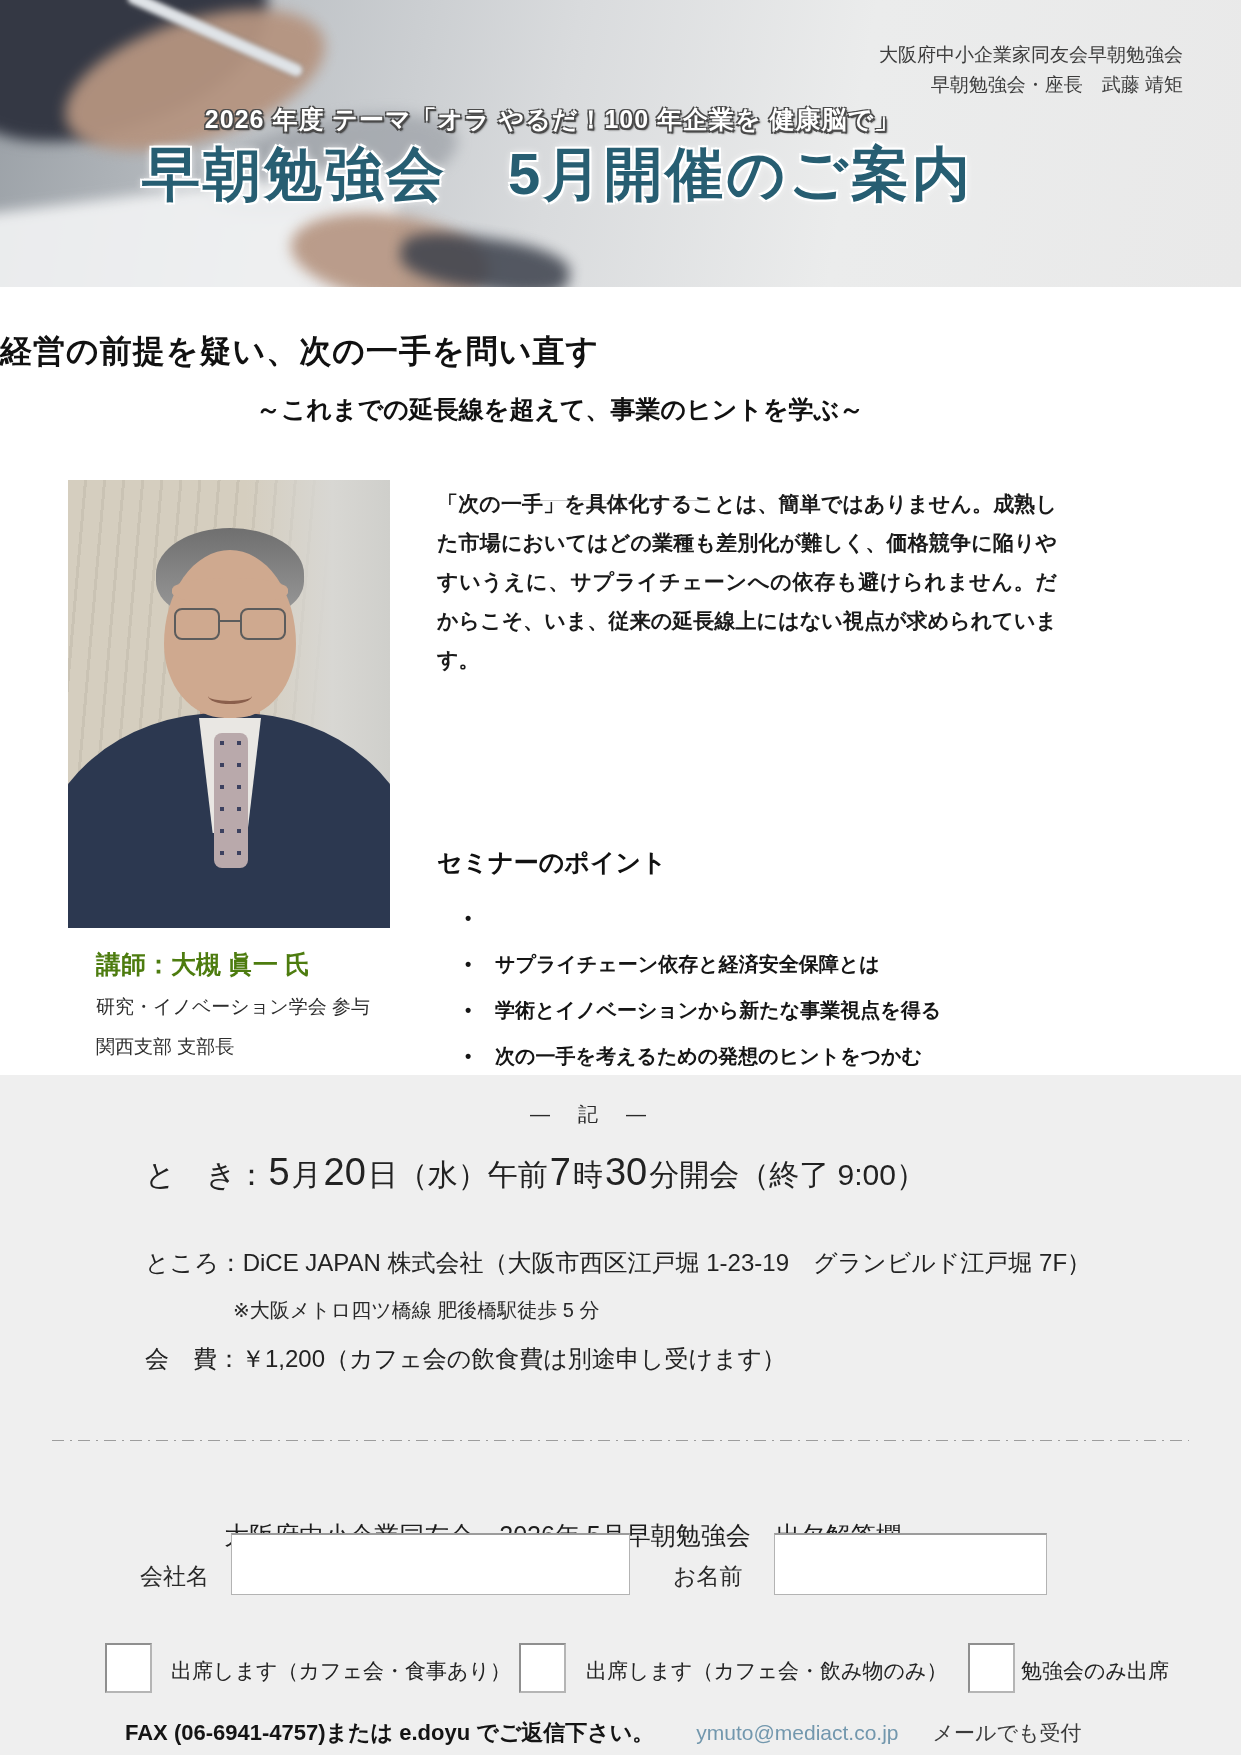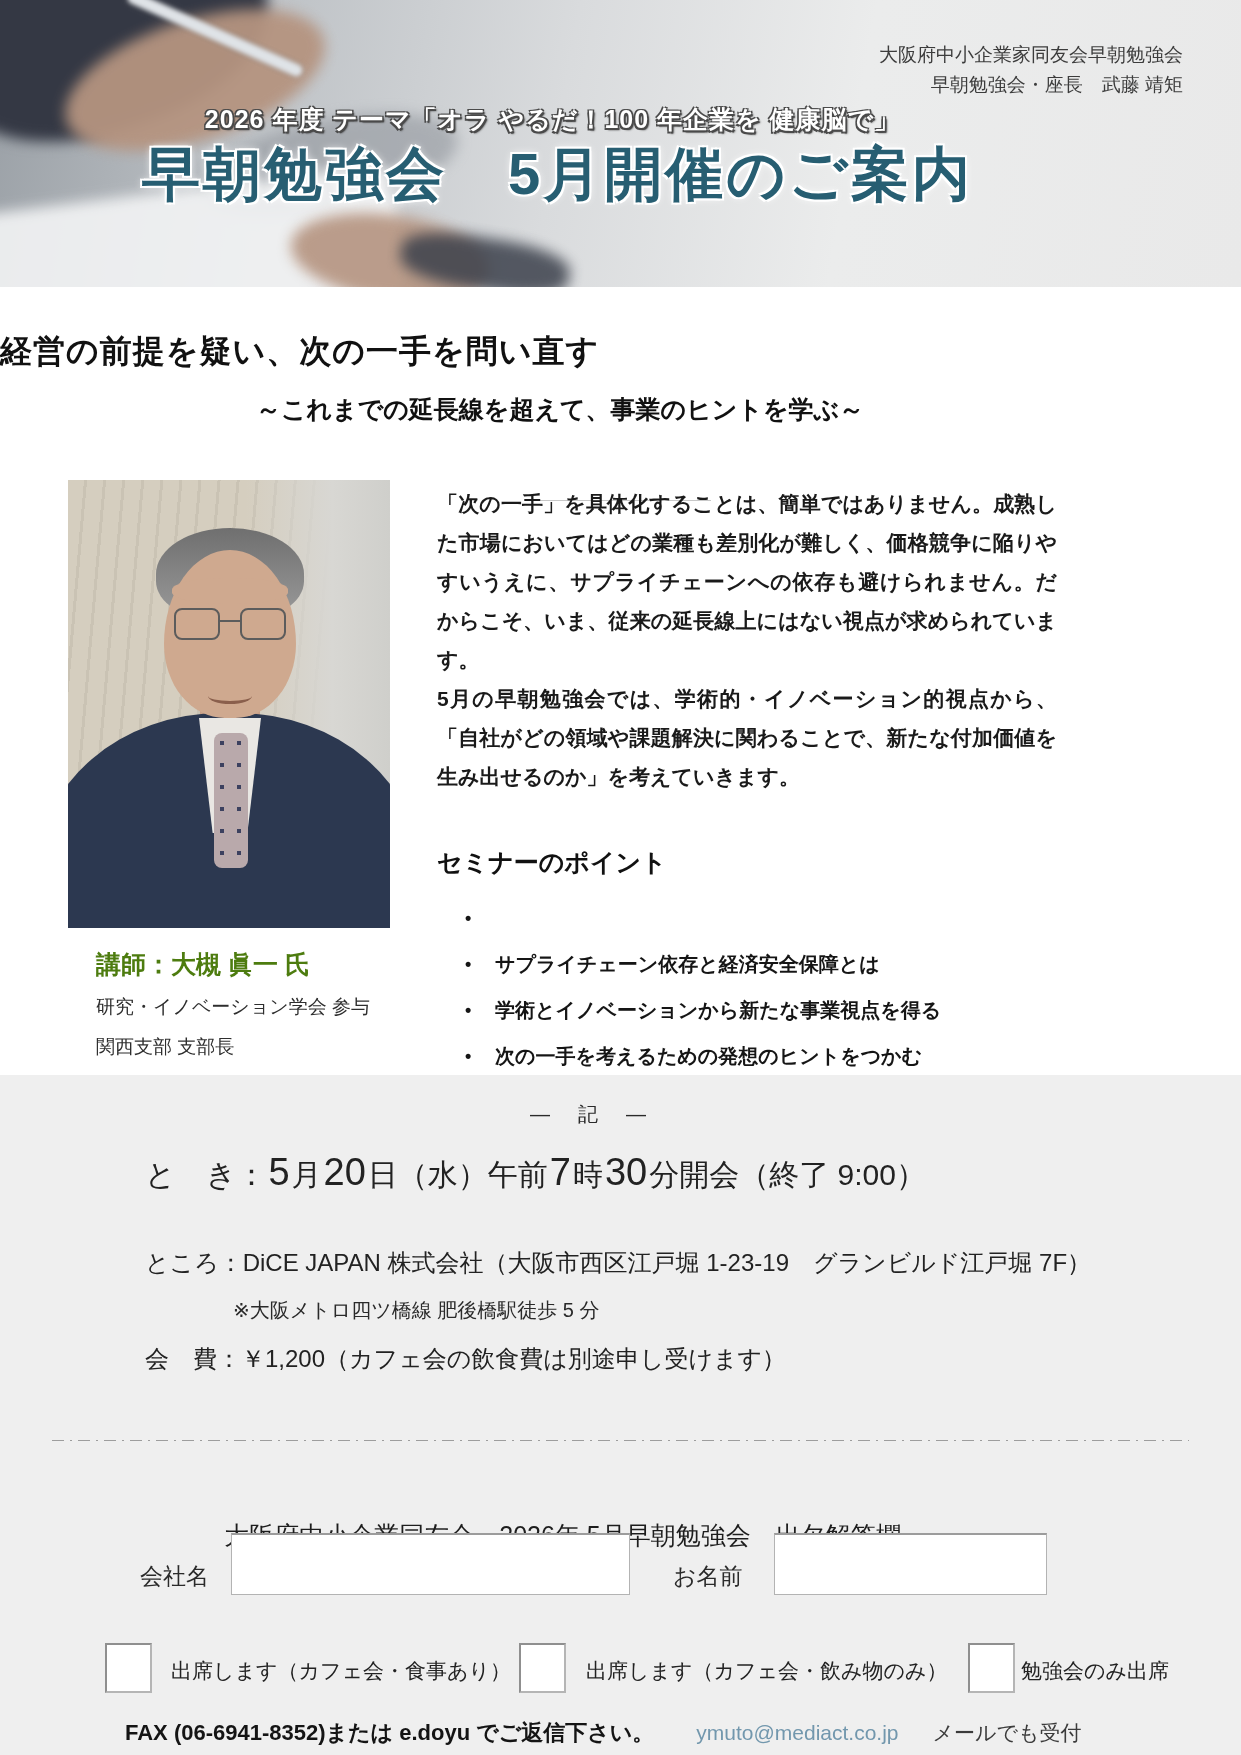--- a/index.html
+++ b/index.html
@@ -136,21 +136,20 @@
       </div>
     <div class="sp-smile"></div>
   </div>
 
   <div class="speaker-name">講師：大槻 眞一 氏</div>
   <div class="speaker-t1">研究・イノベーション学会 参与</div>
   <div class="speaker-t2">関西支部 支部長</div>
 
   <div class="intro">
     <p>「次の一手」を具体化することは、簡単ではありません。成熟した市場においてはどの業種も差別化が難しく、価格競争に陥りやすいうえに、サプライチェーンへの依存も避けられません。だからこそ、いま、従来の延長線上にはない視点が求められています。</p>
-    <p>5月の早朝勉強会では、学術的・イノベーション的視点から、「自社がどの領域や課題解決に関わることで、新たな付加価値を生み出せるのか」を考えていきます。</p>
   </div>
 
   <div class="points-heading">セミナーのポイント</div>
   <ul class="points-list">
     <li>
         <span class="dot">•</span>
       </li>
     <li>
         <span class="dot">•</span>
         <span>サプライチェーン依存と経済安全保障とは</span>
@@ -193,19 +192,19 @@
     <input class="text-input in-name" type="text" value="" style="">
 
     <span class="checkbox cb1"></span>
     <span class="cb-label cbl1">出席します（カフェ会・食事あり）</span>
     <span class="checkbox cb2"></span>
     <span class="cb-label cbl2">出席します（カフェ会・飲み物のみ）</span>
     <span class="checkbox cb3"></span>
     <span class="cb-label cbl3">勉強会のみ出席</span>
 
     <div class="fax-line">
-      <span class="fax-bold">FAX (06-6941-8352)または e.doyu でご返信下さい。</span>
+      <span class="fax-bold">FAX (06-6941-4757)または e.doyu でご返信下さい。</span>
       <a class="email-link">ymuto@mediact.co.jp</a>
       <span class="fax-suffix">メールでも受付</span>
     </div>
   </div>
 
 </div>
 
 </body></html>

